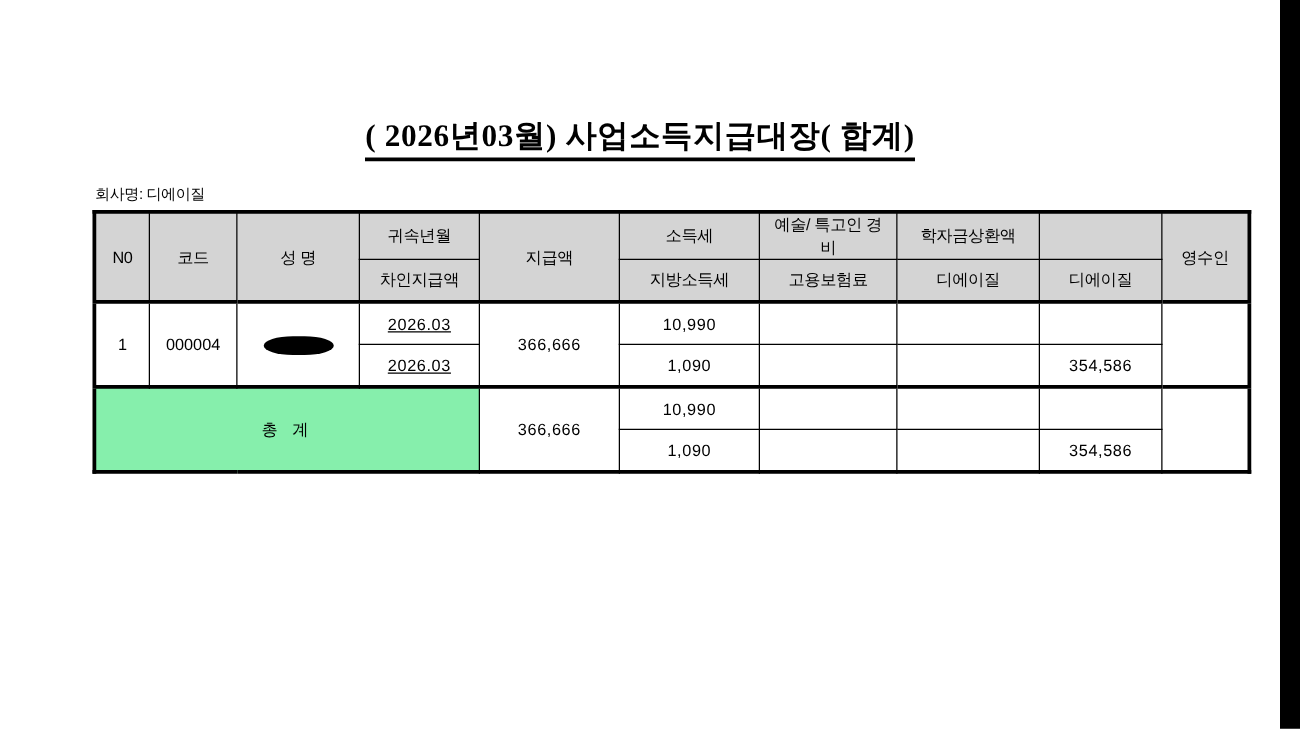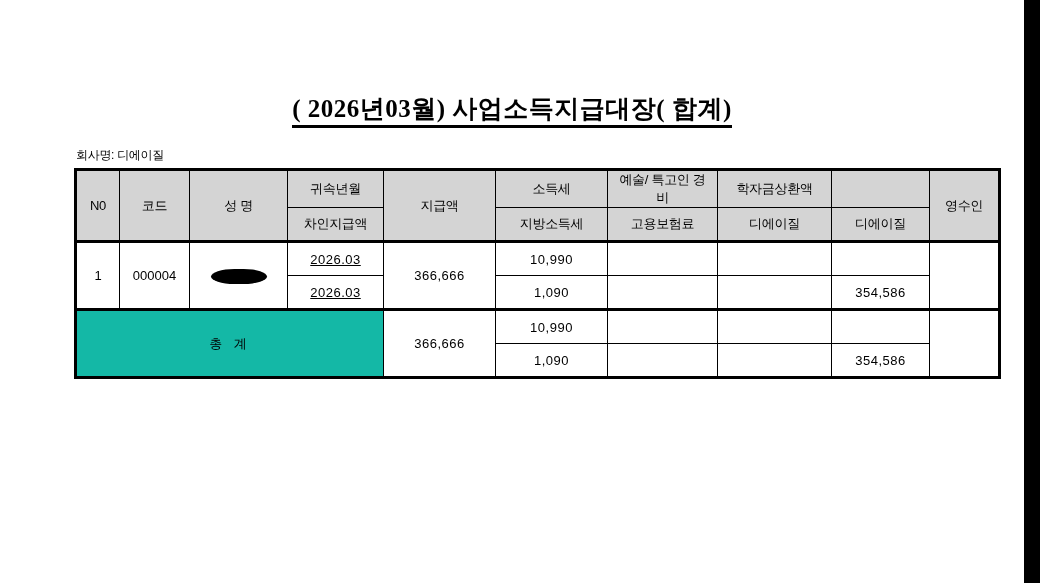--- a/index.html
+++ b/index.html
@@ -85,21 +85,21 @@
     text-align: right;
     font-family: "Liberation Sans", sans-serif;
     letter-spacing: 0.5px;
   }
   td.center-num {
     text-align: center;
     letter-spacing: 0.5px;
     text-decoration: underline;
   }
   td.total-label {
-    background: #14b8a6;
+    background: #86efac;
     letter-spacing: 4px;
   }
   .thick-top {
     border-top: 3px solid #000000 !important;
   }
   .redacted {
     display: inline-block;
     width: 56px;
     height: 15px;
     background: #000000;

